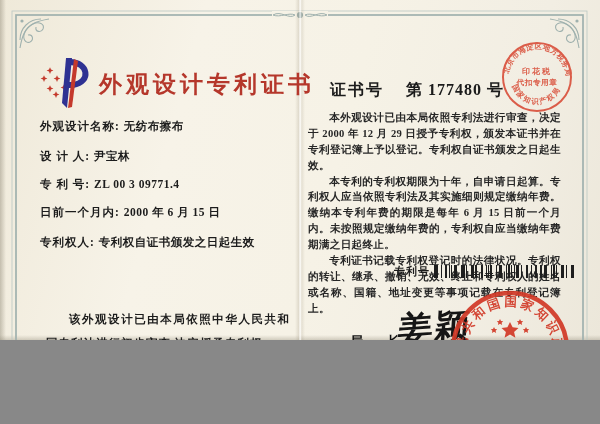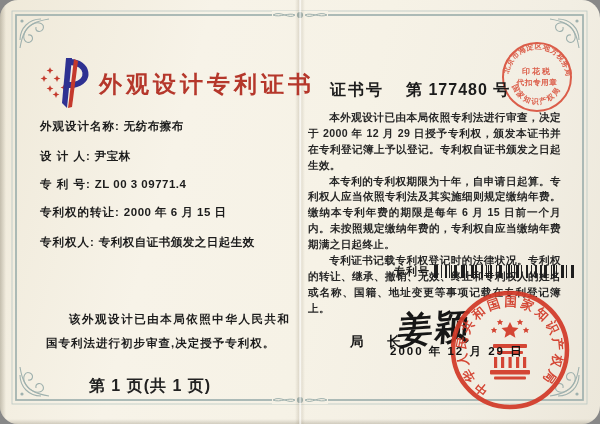--- a/index.html
+++ b/index.html
@@ -1,18 +1,18 @@
 <!DOCTYPE html>
 <html><head>
 <meta charset="utf-8">
 <style>
   html,body{margin:0;padding:0;background:#888;}
-  .stage{position:relative;width:600px;height:424px;overflow:hidden;
-    font-family:Liberation Sans, sans-serif;
-    background:linear-gradient(105deg,#efe9d9 0%,#f7f3e8 30%,#f6f2e6 55%,#f2eee3 80%,#ece7da 100%);border-radius:18px;}
+  .stage{position:relative;width:600px;height:340px;overflow:hidden;
+    font-family:Liberation Serif, serif;
+    background:linear-gradient(105deg,#efe9d9 0%,#f7f3e8 30%,#f6f2e6 55%,#f2eee3 80%,#ece7da 100%);}
   .scan-edge-left{position:absolute;left:0;top:0;width:6px;height:100%;
     background:linear-gradient(90deg,rgba(140,133,115,.45),rgba(140,133,115,0));}
   .scan-edge-bottom{position:absolute;left:0;bottom:0;width:100%;height:5px;
     background:linear-gradient(0deg,rgba(140,133,115,.35),rgba(140,133,115,0));}
   .fold-line{position:absolute;left:295px;top:0;width:10px;height:100%;
     background:linear-gradient(90deg,rgba(150,140,118,0),rgba(150,140,118,.22) 35%,rgba(255,255,255,.75) 52%,rgba(150,140,118,.18) 68%,rgba(150,140,118,0));}
   .ornaments{position:absolute;left:0;top:0;pointer-events:none;}
 
   
   .logo{position:absolute;left:36px;top:54px;}
@@ -104,21 +104,21 @@
   <div class="field f1">
     <span>设 计 人:</span><span class="val">尹宝林</span>
   </div>
   <div class="field f0">
     <span>外观设计名称:</span><span class="val">无纺布擦布</span>
   </div>
   <div class="field f2">
     <span>专 利 号:</span><span class="val">ZL 00 3 09771.4</span>
   </div>
   <div class="field f3">
-    <span>专利权的转让:</span><span class="val">2000 年 6 月 15 日</span>
+    <span>日前一个月内:</span><span class="val">2000 年 6 月 15 日</span>
   </div>
   <div class="field f4">
     <span>专利权人:</span><span class="val">专利权自证书颁发之日起生效</span>
   </div>
 
   <div class="grant">该外观设计已由本局依照中华人民共和国专利法进行初步审查,决定授予专利权。</div>
   <div class="pagenum">第 1 页(共 1 页)</div>
 
   <svg class="tax-stamp" width="74" height="72" viewBox="0 0 74 72">
     <defs>

